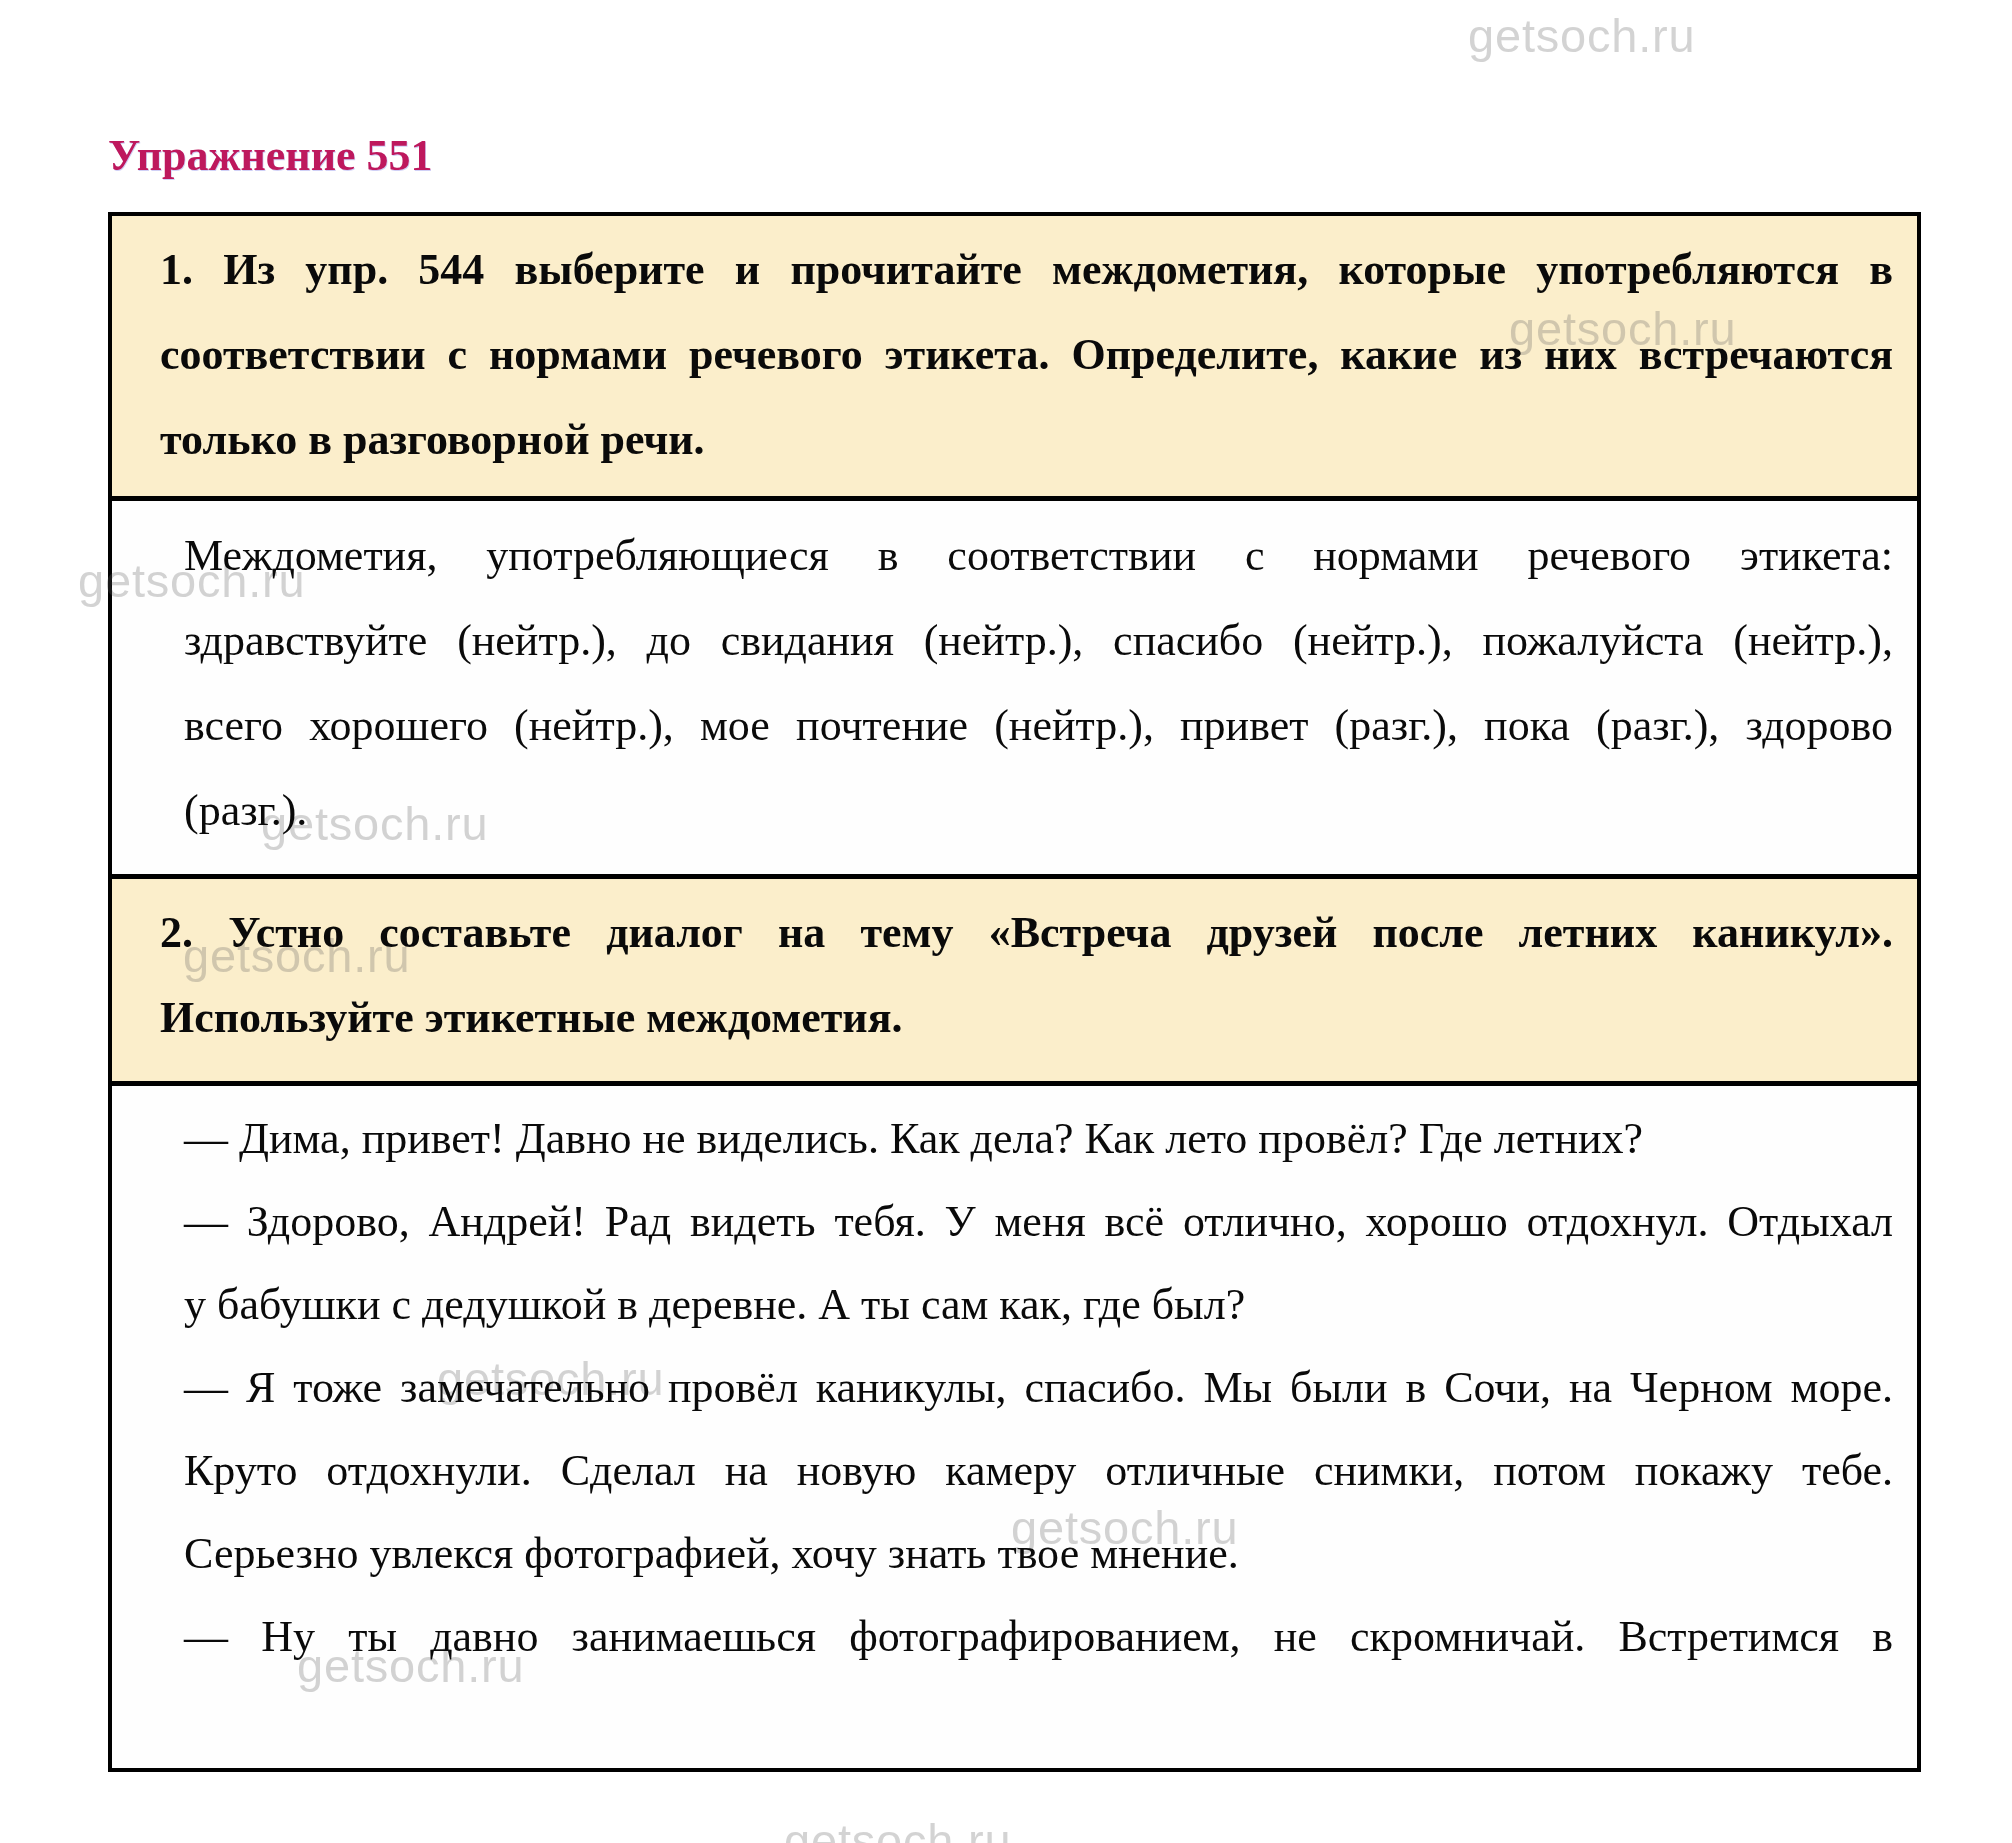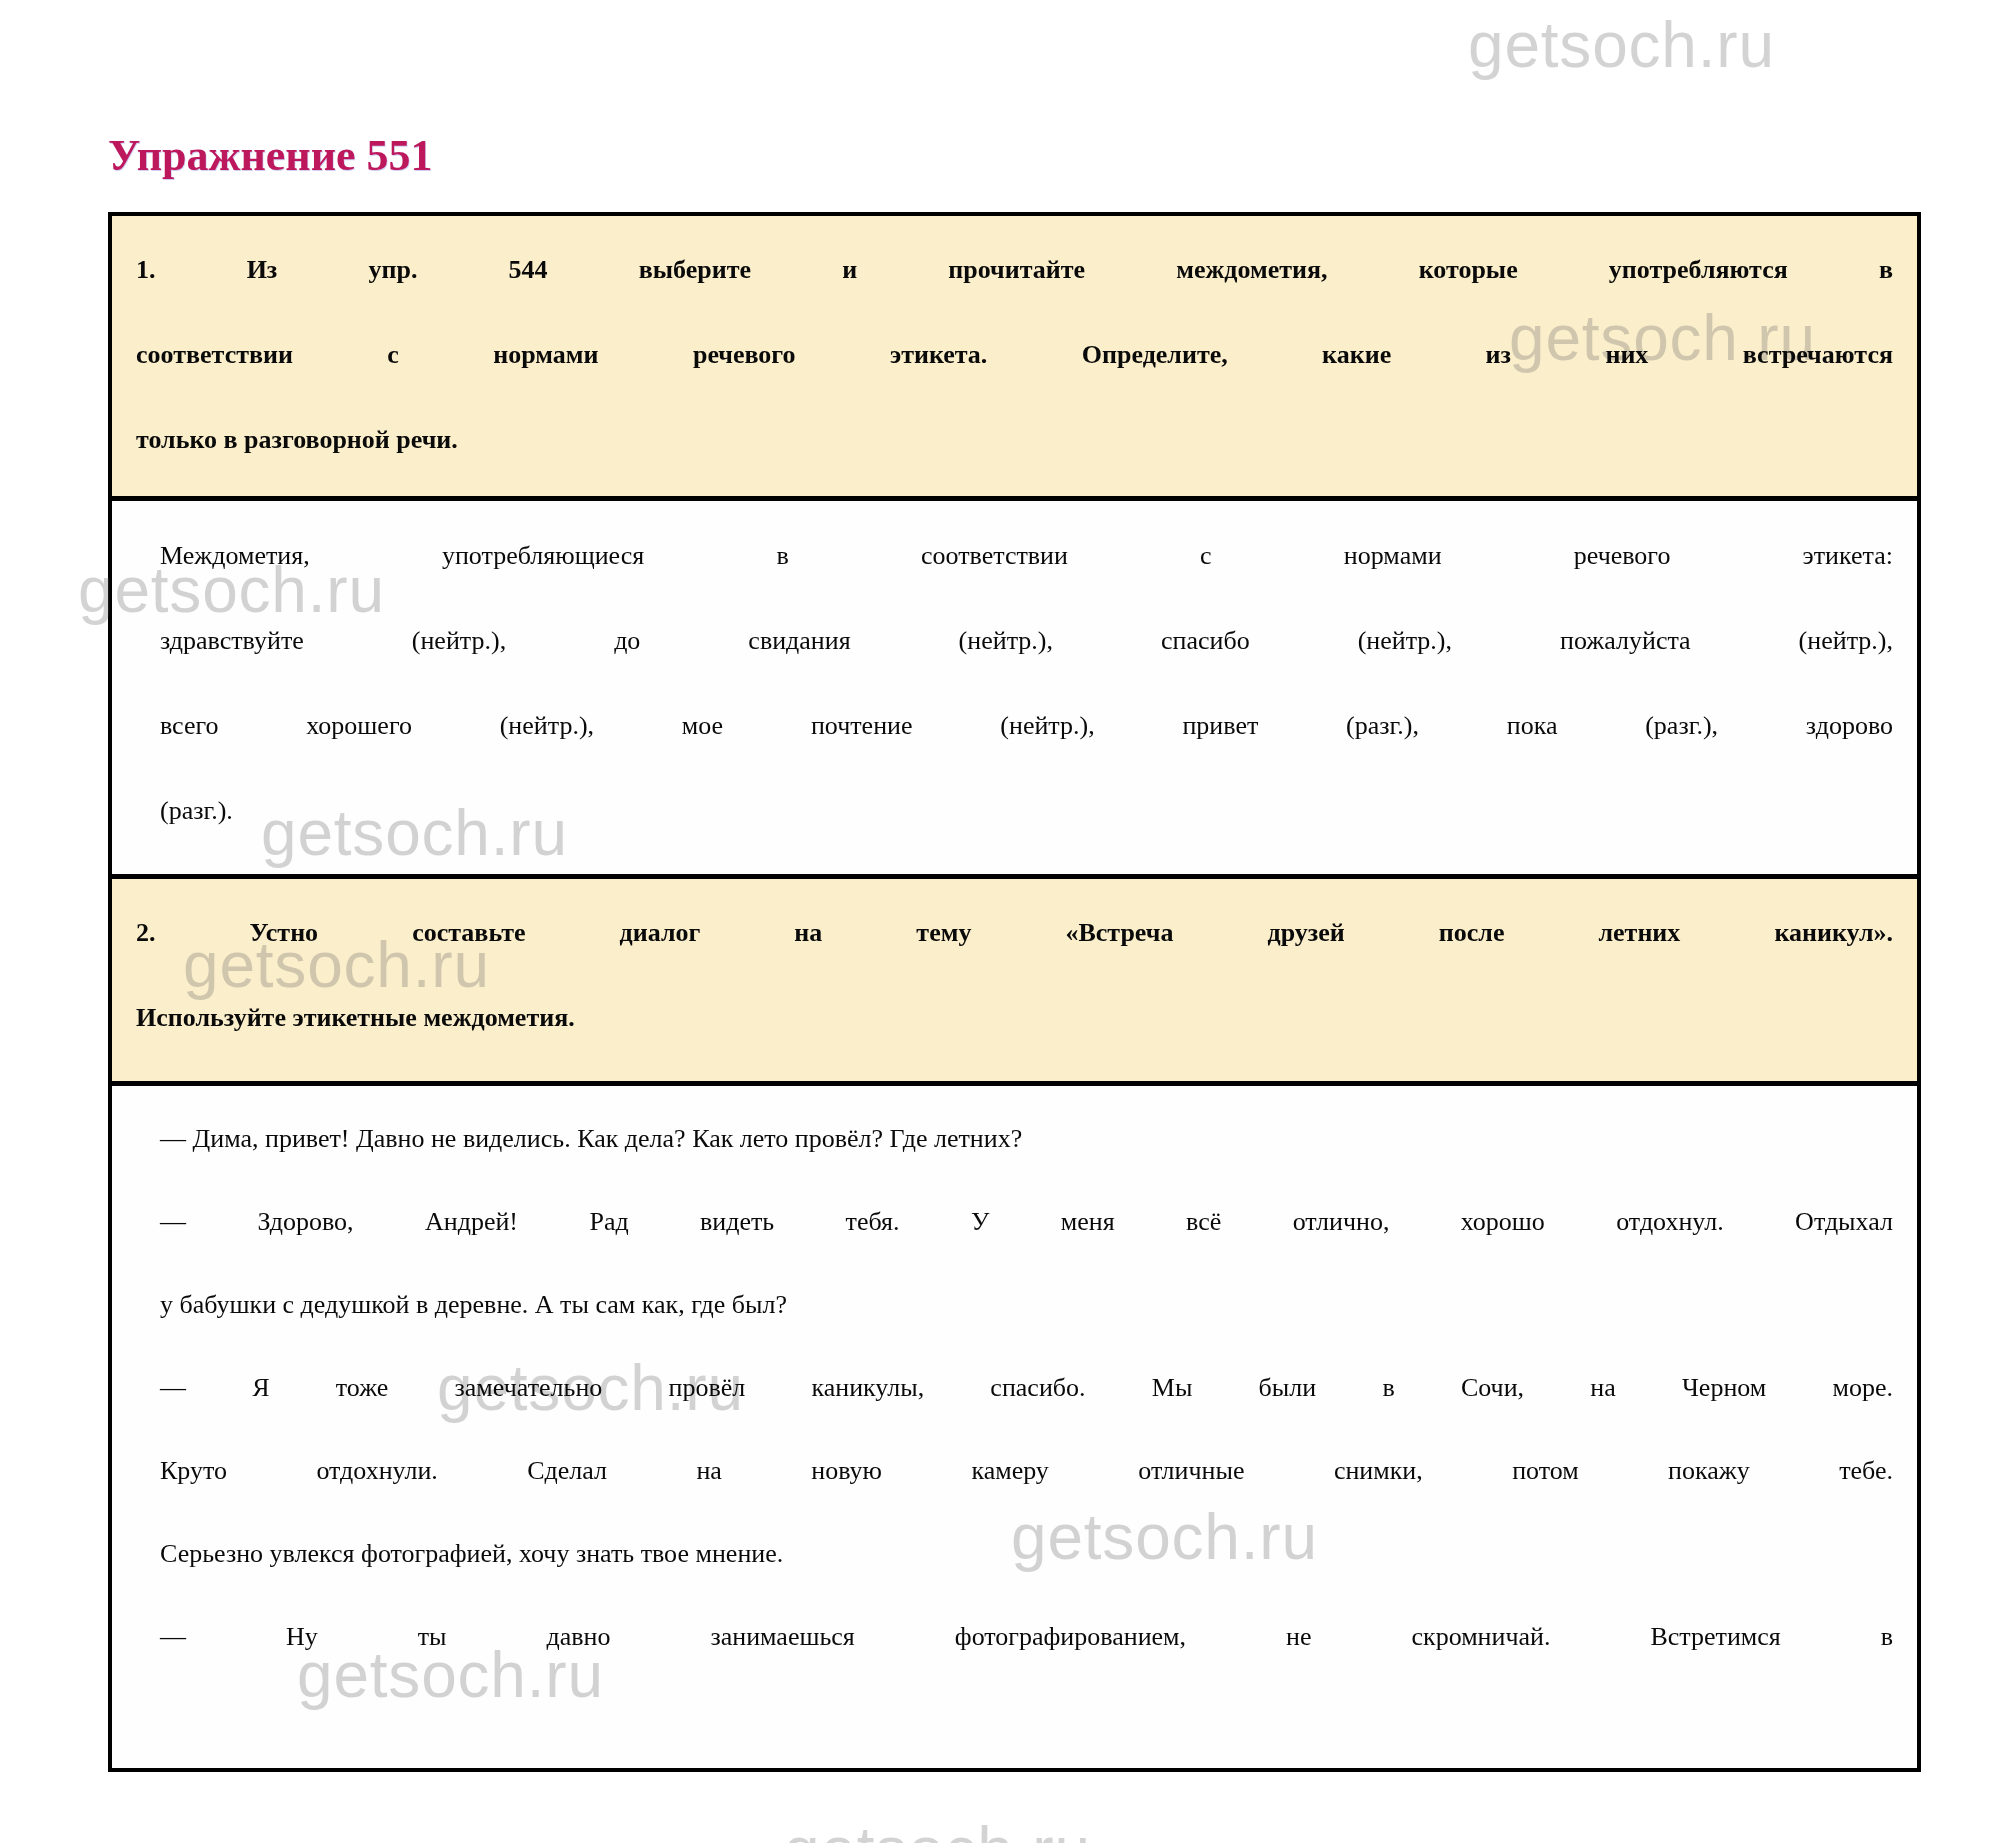--- a/index.html
+++ b/index.html
@@ -14,21 +14,21 @@
     background: #ffffff;
     overflow: hidden;
     font-family: "Liberation Serif", serif;
     color: #0a0a0a;
   }
 
   
   .wm {
     position: absolute;
     font-family: "Liberation Sans", "DejaVu Sans", sans-serif;
-    font-size: 64px;
+    font-size: 47px;
     font-weight: normal;
     color: rgba(92, 92, 92, 0.27);
     letter-spacing: 0.8px;
     z-index: 2;
     white-space: nowrap;
     user-select: none;
   }
   .wm1 { left: 1468px; top: 8px;  }
   .wm2 { left: 1509px; top: 301px; }
   .wm3 { left: 78px;   top: 553px; }
@@ -76,25 +76,26 @@
     padding-left: 48px;
   }
   .r1 { height: 269px; }
   .r2 { height: 361px; }
   .r3 { height: 191px; }
   .r4 { height: 671px; }
 
   .ln {
     position: relative;
     z-index: 3;
-    font-size: 26px;
+    font-size: 44px;
     line-height: 85px;
     text-align: justify;
     text-align-last: left;
     white-space: normal;
+    margin-left: 24px;
   }
   .r4 .ln { line-height: 83px; }
   .ln.j { text-align-last: justify; }
 </style>
 </head>
 <body>
 
 <div id="page">
 
   <span class="wm wm1">getsoch.ru</span>

